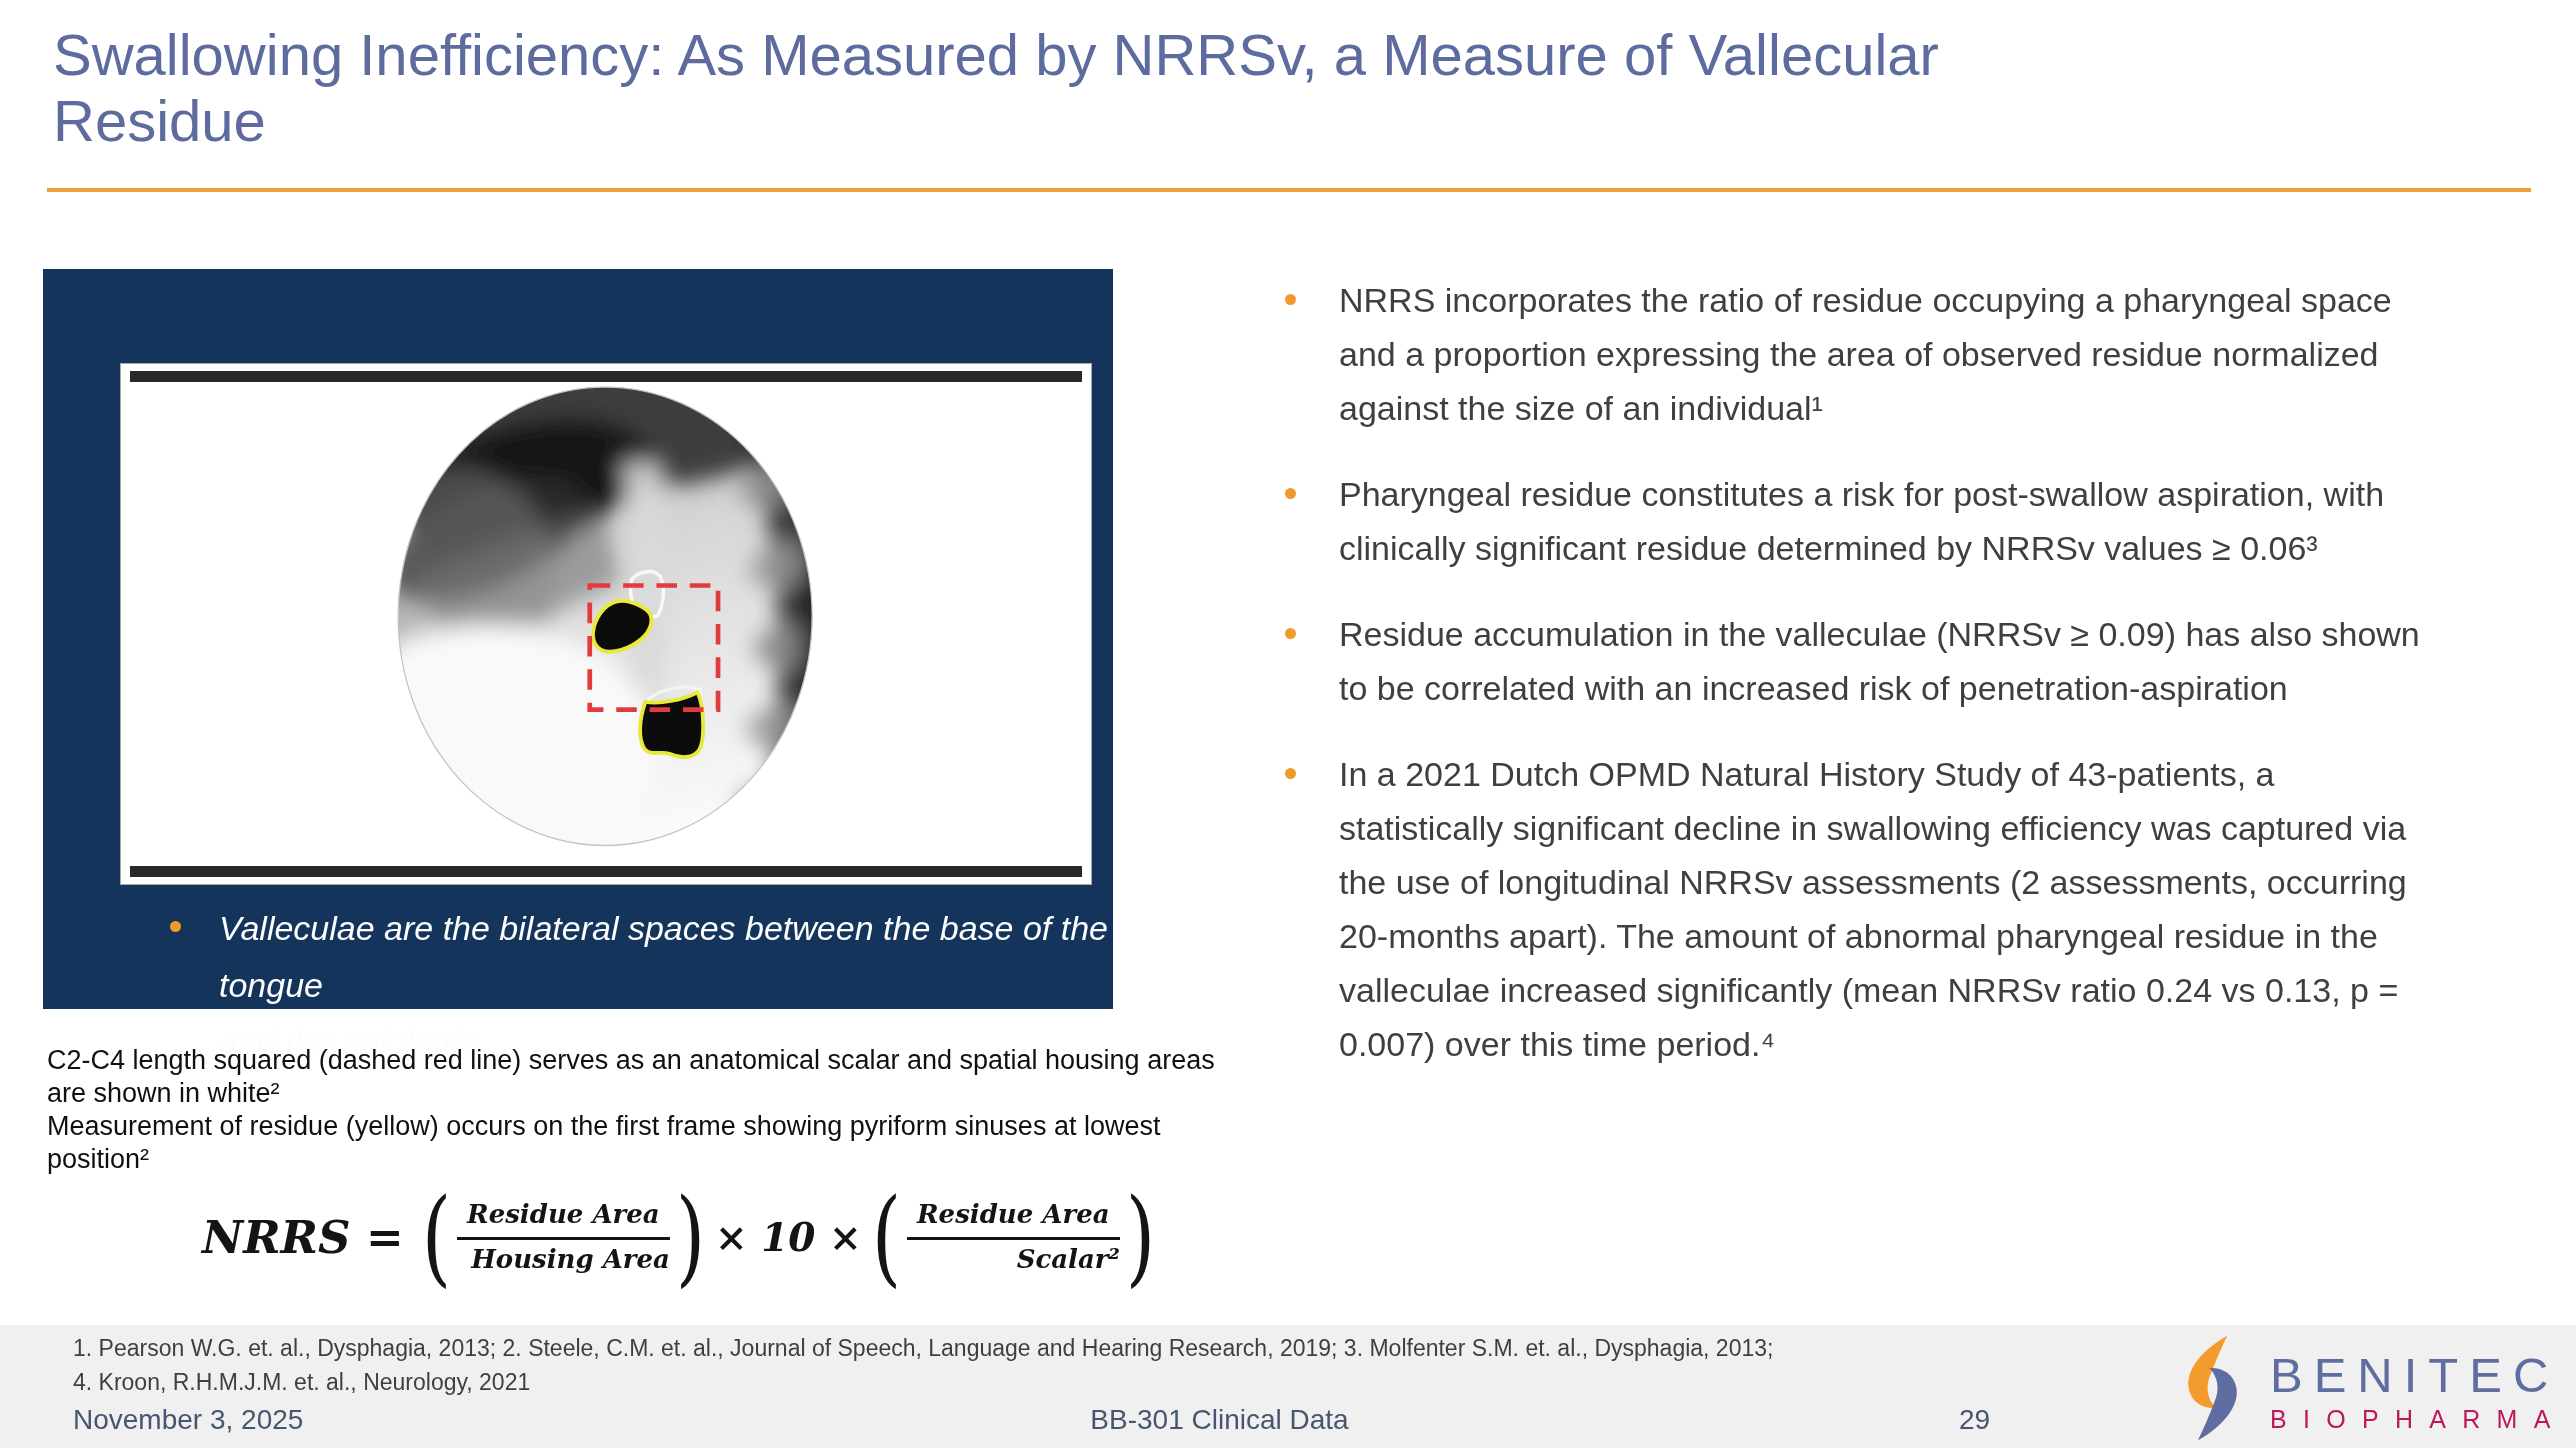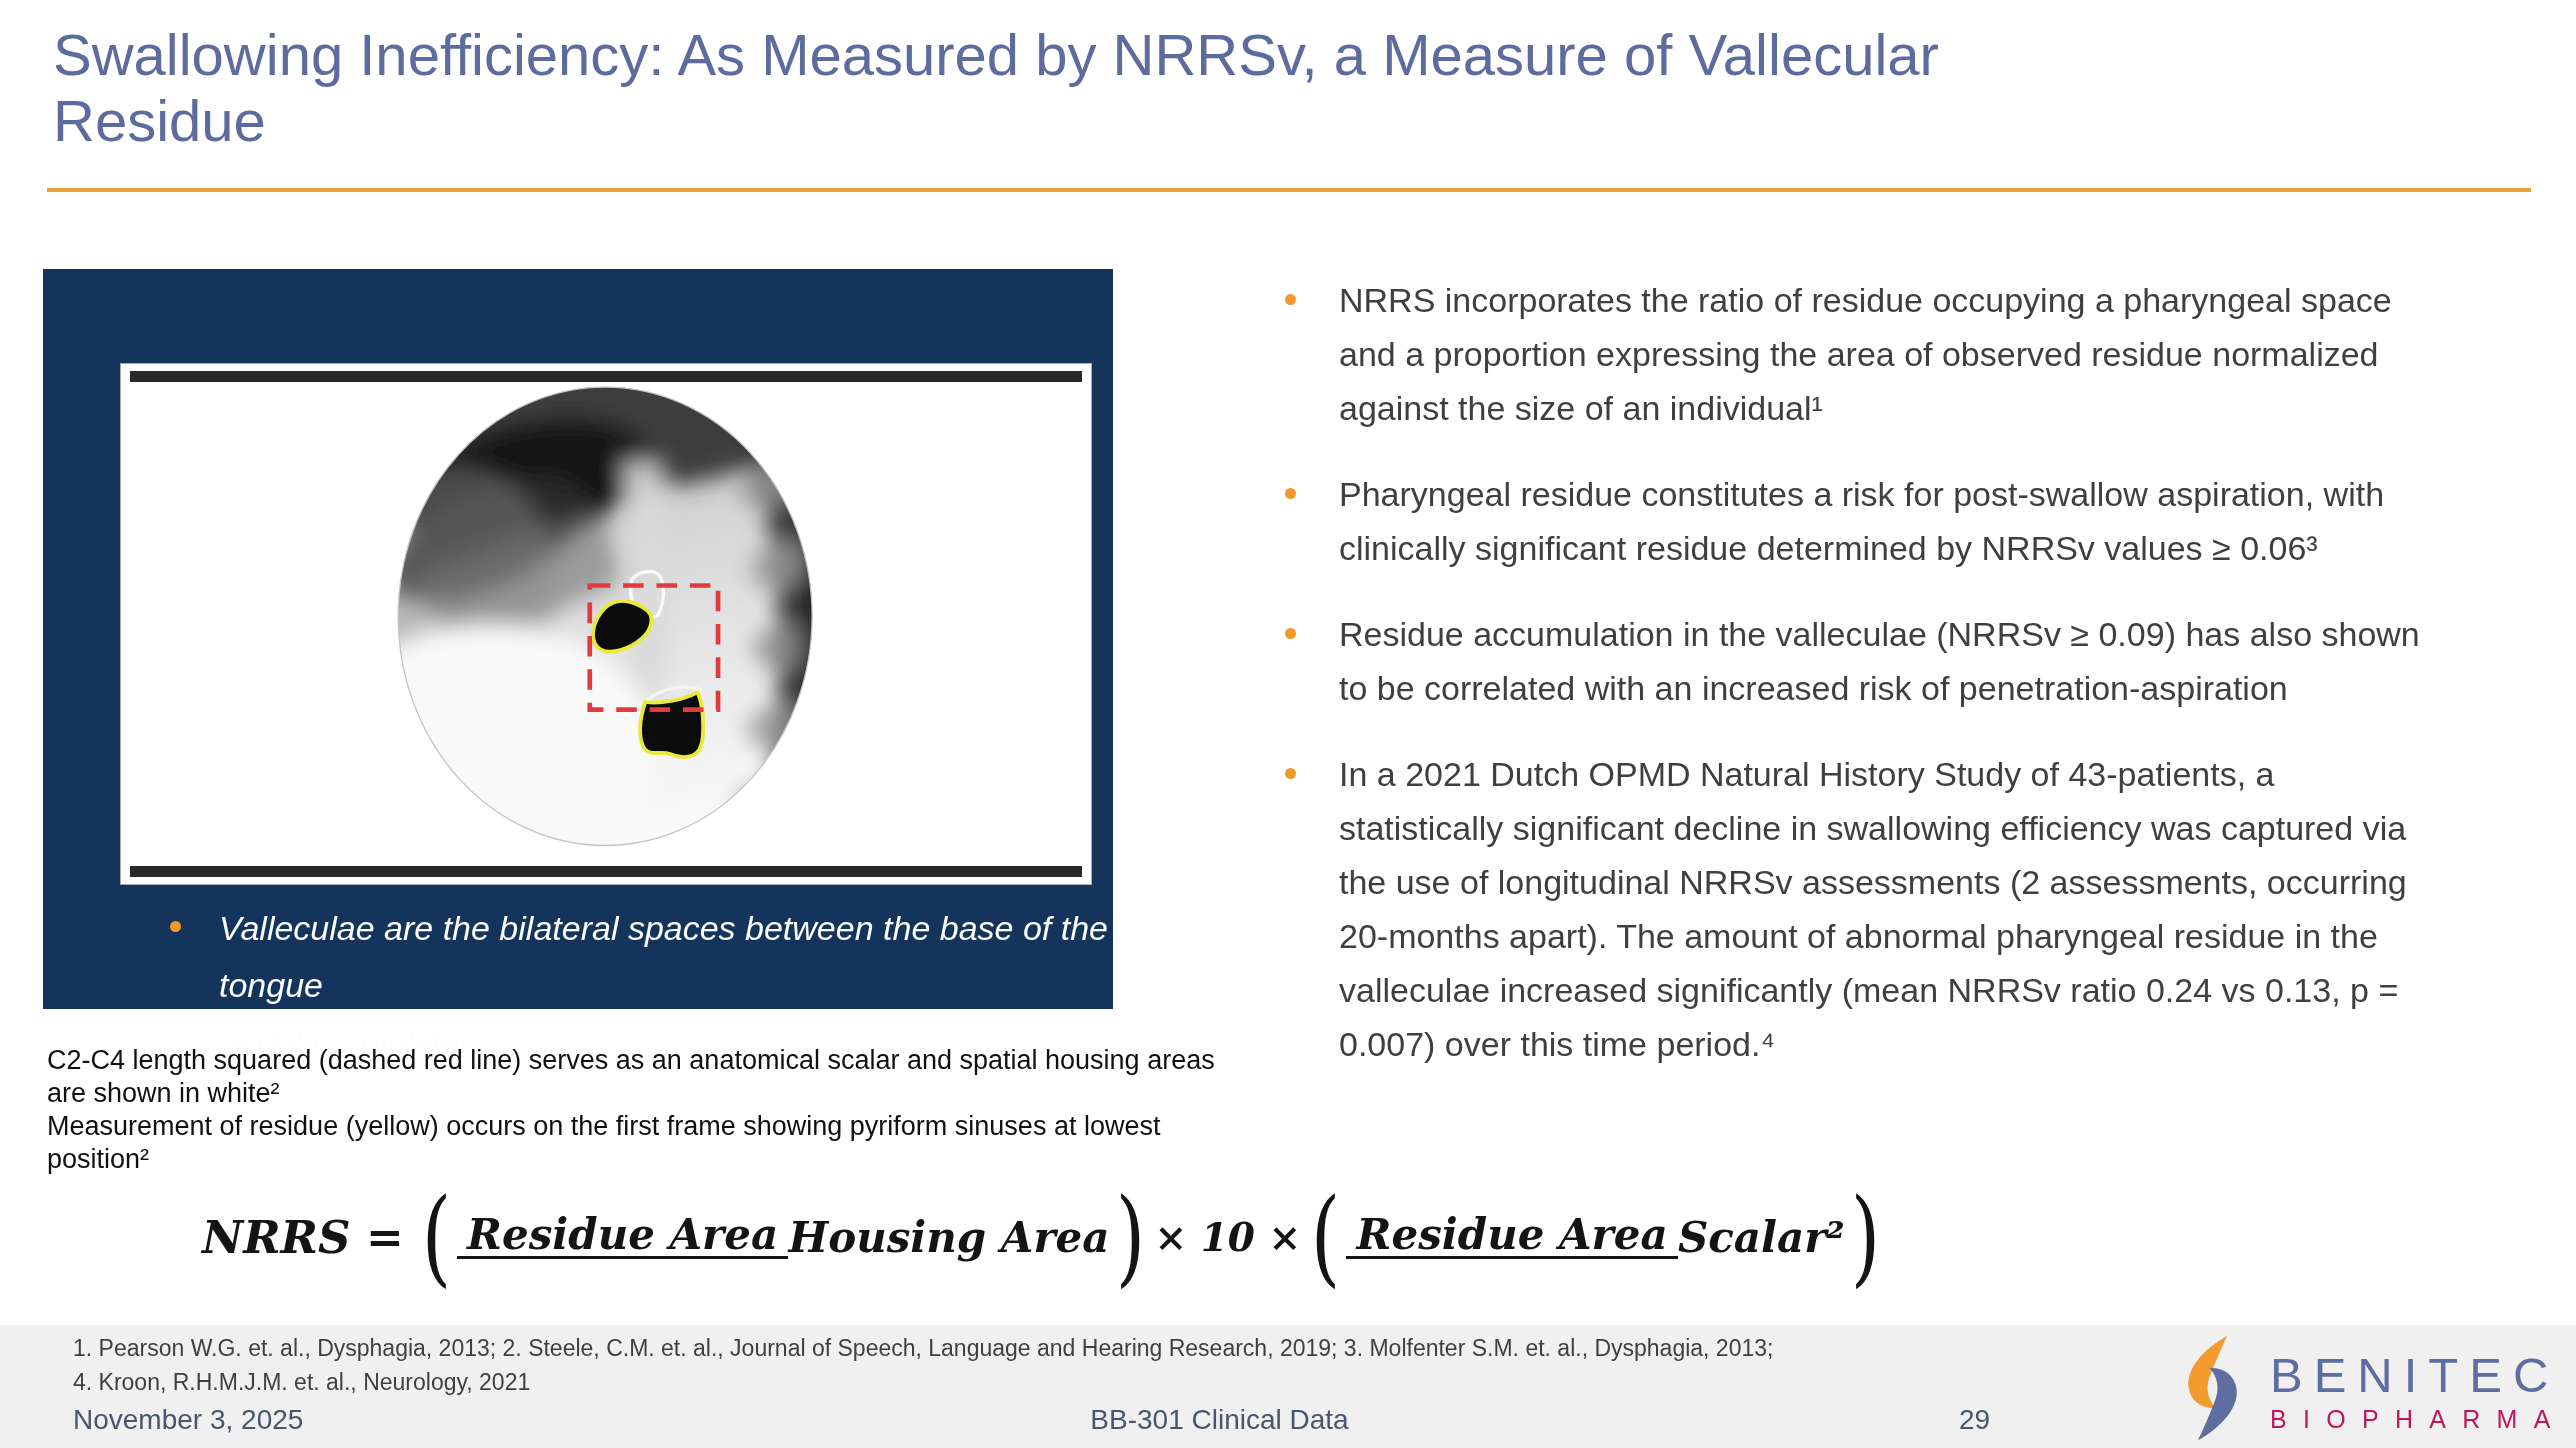--- a/index.html
+++ b/index.html
@@ -34,21 +34,21 @@
   .caption{position:absolute;left:47px;top:1044px;width:1254px;color:#101010;
            font-size:27px;line-height:33px;white-space:pre-line;}
 
   
   .formula{position:absolute;left:202px;top:1194px;display:flex;align-items:center;
            font-family:"DejaVu Serif",serif;font-style:italic;font-weight:bold;color:#141414;}
   .formula .lhs{font-size:45px;margin-right:12px;}
   .formula .mid{font-size:39px;margin:0 4px;}
   .paren{font-style:normal;font-weight:400;font-size:105px;line-height:86px;
          transform:scaleX(.72);display:inline-block;color:#141414;}
-  .frac{display:inline-flex;flex-direction:row;align-items:center;font-size:42px;line-height:39px;}
+  .frac{display:inline-flex;flex-direction:column;align-items:flex-end;font-size:26px;line-height:39px;}
   .frac .num{border-bottom:3.4px solid #141414;padding:0 10.3px 2.6px;}
   .frac .den{padding-top:0;}
 
   
   .footer{position:absolute;left:0;top:1325px;width:2576px;height:124px;background:#f0f0f1;}
   .refs{position:absolute;left:73px;top:6px;color:#3f3f3f;font-size:23px;line-height:34px;white-space:pre-line;}
   .f-date{position:absolute;left:73px;top:79px;color:#47566e;font-size:28px;}
   .f-doc{position:absolute;left:962px;top:79px;width:515px;text-align:center;color:#47566e;font-size:28px;}
   .f-page{position:absolute;left:1959px;top:79px;color:#47566e;font-size:28px;}
 

